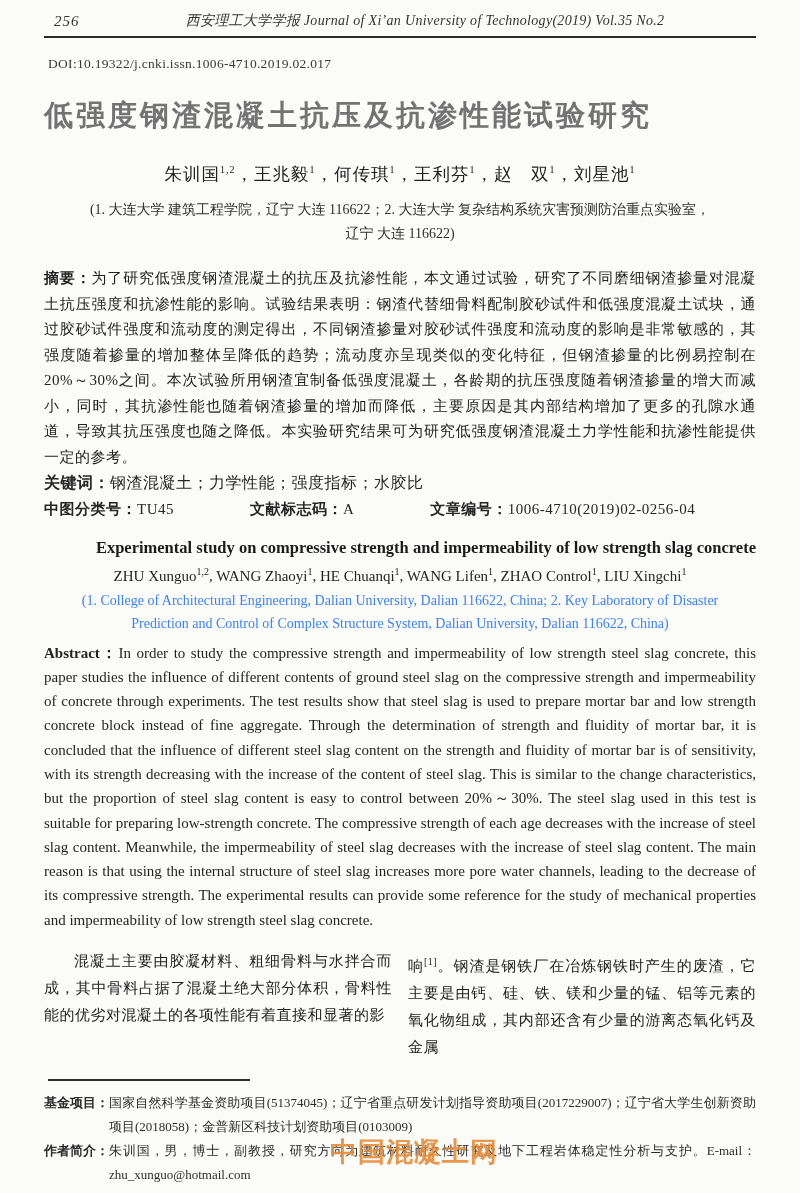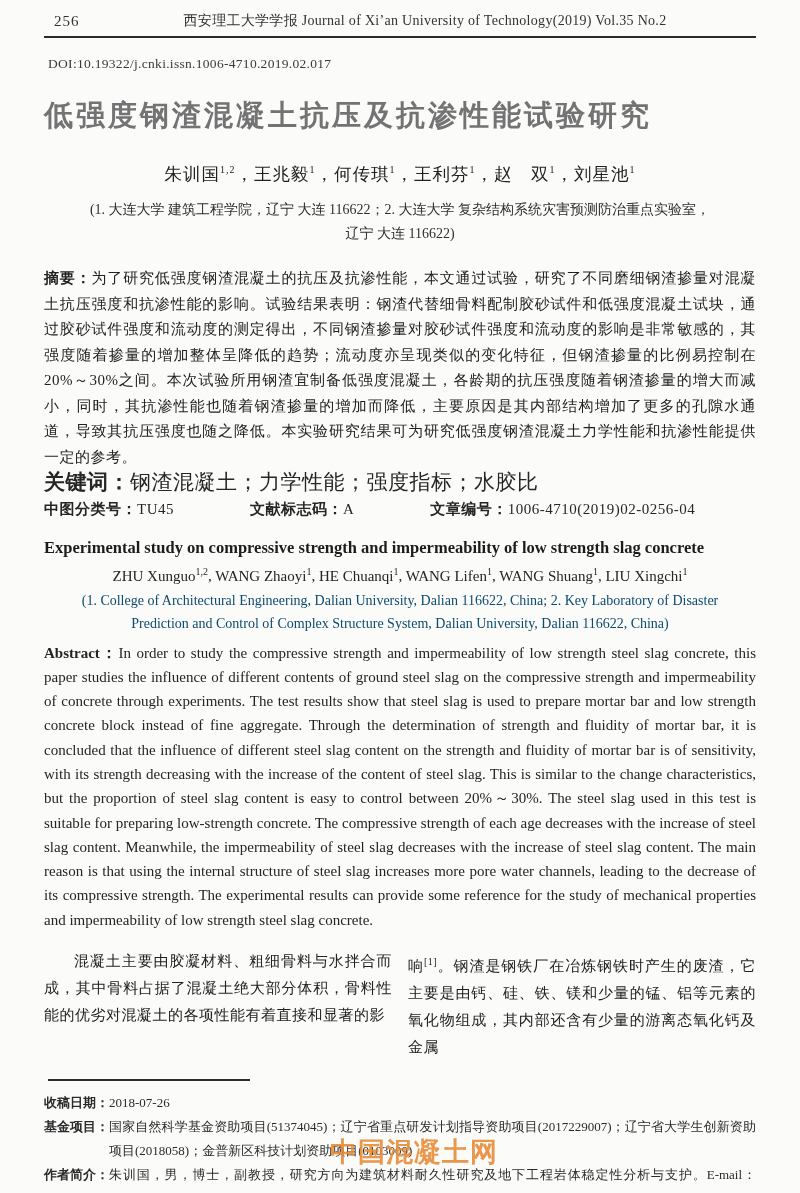--- a/index.html
+++ b/index.html
@@ -12,21 +12,21 @@
     position:relative;
     overflow:hidden;
   }
   .page{ width:800px; height:1193px; padding:0 44px; position:relative; }
 
   
   .header{
     display:flex; align-items:flex-end;
     padding-top:12px; padding-bottom:6px;
     border-bottom:2px solid #2b2b2b;
-    font-size:14px; color:#333;
+    font-size:14px; color:#333;font-style:italic;
   }
   .page-num{ width:110px; padding-left:10px; font-size:15px; letter-spacing:1px;}
   .journal-line{ flex:1; text-align:center; letter-spacing:.3px; padding-right:60px;}
 
   .doi-line{ margin-top:18px; padding-left:4px; font-size:13.5px; color:#3a3a3a; letter-spacing:.3px;}
 
   
   .title-cn{
     margin-top:24px; text-align:left;
     font-size:29px; font-weight:bold; letter-spacing:3px; color:#737373;
@@ -37,32 +37,32 @@
   }
   .authors-cn sup, .authors-en sup{ font-size:10px; }
   .affil-cn{ margin-top:12px; text-align:center; font-size:14px; line-height:24px; color:#2e2e2e;}
 
   
   .abstract-cn{
     margin-top:20px; font-size:15px; line-height:25.5px;
     text-align:justify; color:#222; letter-spacing:.5px;
   }
   b.lbl{ font-weight:bold;margin-top:12px; }
-  .keywords-cn{ font-size:21px; line-height:25.5px; letter-spacing:.5px;}
+  .keywords-cn{ font-size:16px; line-height:25.5px; letter-spacing:.5px;}
   .class-line{ font-size:15px; line-height:26px; letter-spacing:.5px; display:flex;gap:12px;}
   .class-line .grp{ margin-right:64px; }
   .class-line .grp:last-child{ margin-right:0; }
 
   
   .title-en{
-    margin-top:16px; text-align:left;
+    margin-top:16px; text-align:right;
     font-size:16.5px; font-weight:bold; color:#1c1c1c;
   }
   .authors-en{ margin-top:8px; text-align:center; font-size:15px; color:#242424;}
-  .affil-en{ margin-top:4px; text-align:center; font-size:14px; line-height:23px; color:#0c4a6e; padding:0 26px;}
+  .affil-en{ margin-top:4px; text-align:center; font-size:14px; line-height:23px; color:#3b82f6; padding:0 26px;}
   .abstract-en{
     margin-top:6px; font-size:15px; line-height:24.3px;
     text-align:justify; color:#242424;
   }
   .keywords-en{ font-size:15px; line-height:24px; margin-top:2px;}
 
   
   .body-cols{ display:flex; gap:16px; margin-top:16px; }
   .col{ flex:1; font-size:15px; line-height:27px; text-align:justify; letter-spacing:.5px; color:#222;}
   .col .indent{ text-indent:2em; }
@@ -115,21 +115,21 @@
   </div>
 
   <div class="class-line">
     <span class="grp"><b class="lbl">中图分类号：</b><span>TU45</span></span>
     <span class="grp"><b class="lbl">文献标志码：</b><span>A</span></span>
     <span class="grp"><b class="lbl">文章编号：</b><span>1006-4710(2019)02-0256-04</span></span>
   </div>
 
   <div class="title-en">Experimental study on compressive strength and impermeability of low strength slag concrete</div>
 
-  <div class="authors-en"><span><span>ZHU Xunguo</span><sup>1,2</sup></span><span>, </span><span><span>WANG Zhaoyi</span><sup>1</sup></span><span>, </span><span><span>HE Chuanqi</span><sup>1</sup></span><span>, </span><span><span>WANG Lifen</span><sup>1</sup></span><span>, </span><span><span>WANG Shuang</span><sup>1</sup></span><span>, </span><span><span>LIU Xingchi</span><sup>1</sup></span>
+  <div class="authors-en"><span><span>ZHU Xunguo</span><sup>1,2</sup></span><span>, </span><span><span>WANG Zhaoyi</span><sup>1</sup></span><span>, </span><span><span>HE Chuanqi</span><sup>1</sup></span><span>, </span><span><span>WANG Lifen</span><sup>1</sup></span><span>, </span><span><span>ZHAO Control</span><sup>1</sup></span><span>, </span><span><span>LIU Xingchi</span><sup>1</sup></span>
   </div>
 
   <div class="affil-en">(1. College of Architectural Engineering, Dalian University, Dalian 116622, China; 2. Key Laboratory of Disaster Prediction and Control of Complex Structure System, Dalian University, Dalian 116622, China)</div>
 
   <div class="abstract-en">
     <b class="lbl">Abstract：</b><span>In order to study the compressive strength and impermeability of low strength steel slag concrete, this paper studies the influence of different contents of ground steel slag on the compressive strength and impermeability of concrete through experiments. The test results show that steel slag is used to prepare mortar bar and low strength concrete block instead of fine aggregate. Through the determination of strength and fluidity of mortar bar, it is concluded that the influence of different steel slag content on the strength and fluidity of mortar bar is of sensitivity, with its strength decreasing with the increase of the content of steel slag. This is similar to the change characteristics, but the proportion of steel slag content is easy to control between 20%～30%. The steel slag used in this test is suitable for preparing low-strength concrete. The compressive strength of each age decreases with the increase of steel slag content. Meanwhile, the impermeability of steel slag decreases with the increase of steel slag content. The main reason is that using the internal structure of steel slag increases more pore water channels, leading to the decrease of its compressive strength. The experimental results can provide some reference for the study of mechanical properties and impermeability of low strength steel slag concrete.</span>
   </div>
 
 
   <div class="body-cols">
@@ -138,24 +138,20 @@
     </div>
     <div class="col">
       <div><span>响</span><sup>[1]</sup><span>。钢渣是钢铁厂在冶炼钢铁时产生的废渣，它主要是由钙、硅、铁、镁和少量的锰、铝等元素的氧化物组成，其内部还含有少量的游离态氧化钙及金属</span></div>
     </div>
   </div>
 
   <div class="foot-rule"></div>
 
   <div class="footnotes">
     <div class="fn-row">
-      <span class="fn-label">收稿日期：</span>
-      <span class="fn-val">2018-07-26</span>
-    </div>
-    <div class="fn-row">
       <span class="fn-label">基金项目：</span>
       <span class="fn-val">国家自然科学基金资助项目(51374045)；辽宁省重点研发计划指导资助项目(2017229007)；辽宁省大学生创新资助项目(2018058)；金普新区科技计划资助项目(0103009)</span>
     </div>
     <div class="fn-row">
       <span class="fn-label">作者简介：</span>
       <span class="fn-val">朱训国，男，博士，副教授，研究方向为建筑材料耐久性研究及地下工程岩体稳定性分析与支护。E-mail：zhu_xunguo@hotmail.com</span>
     </div>
   </div>
 
   <div class="watermark">中国混凝土网</div>

